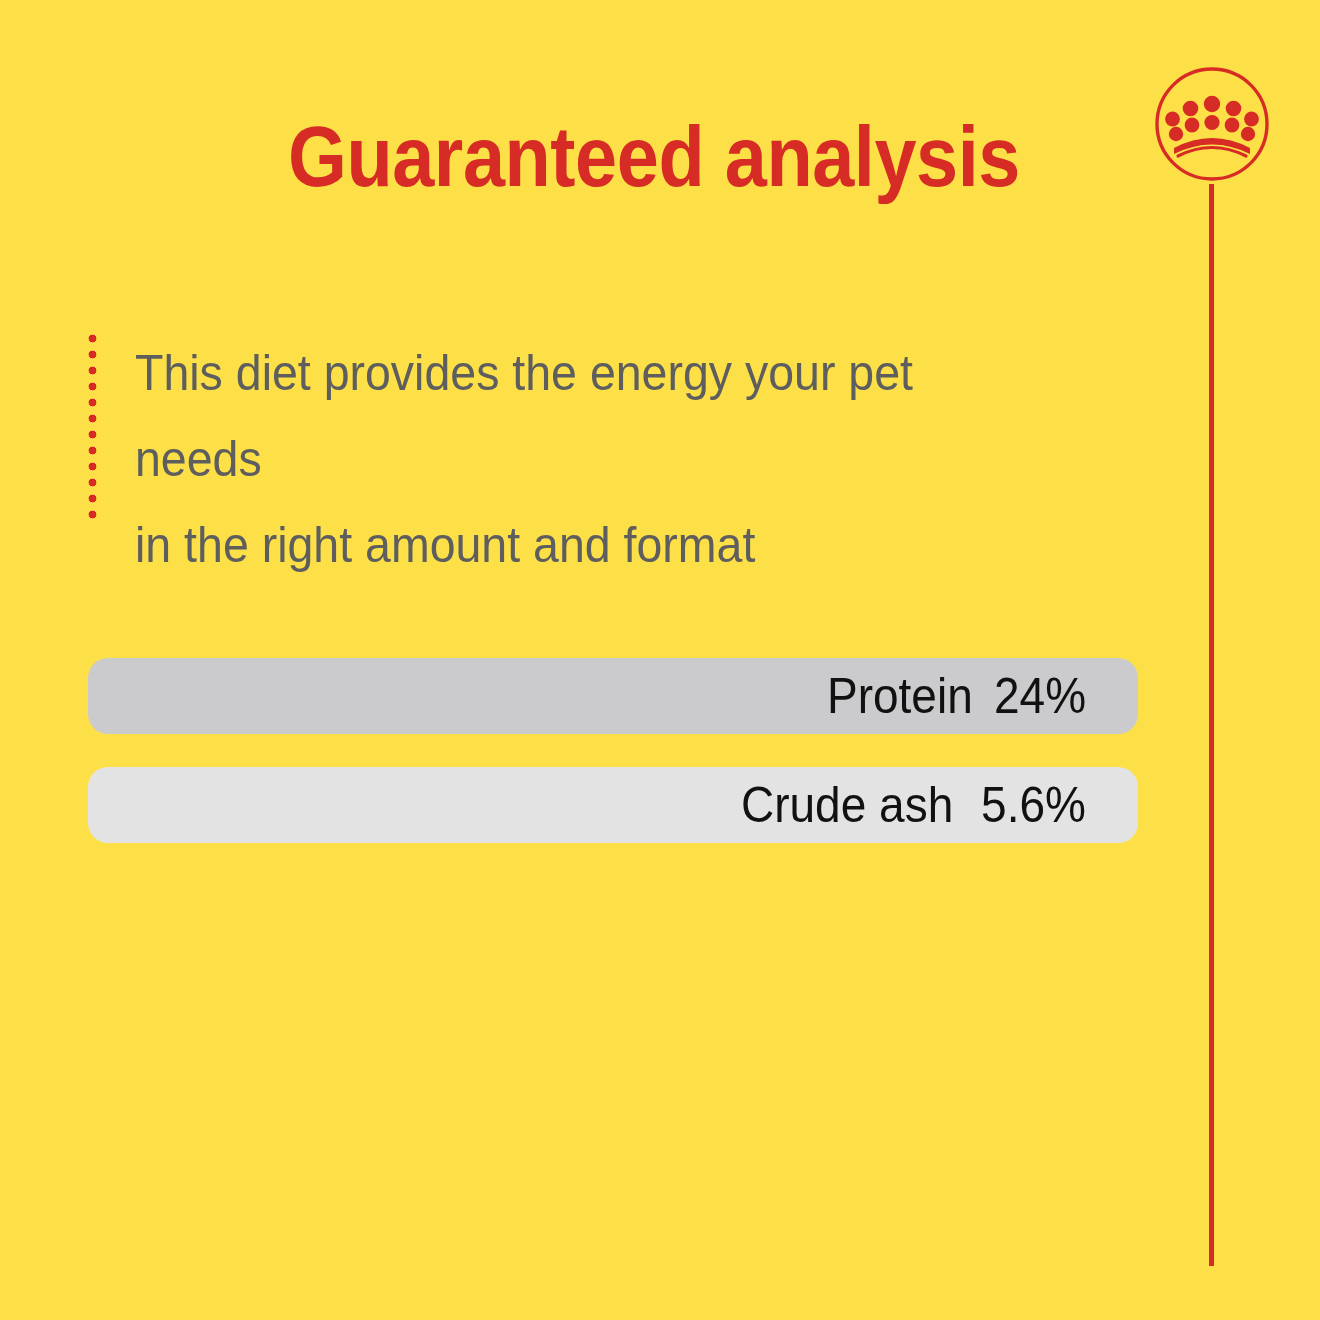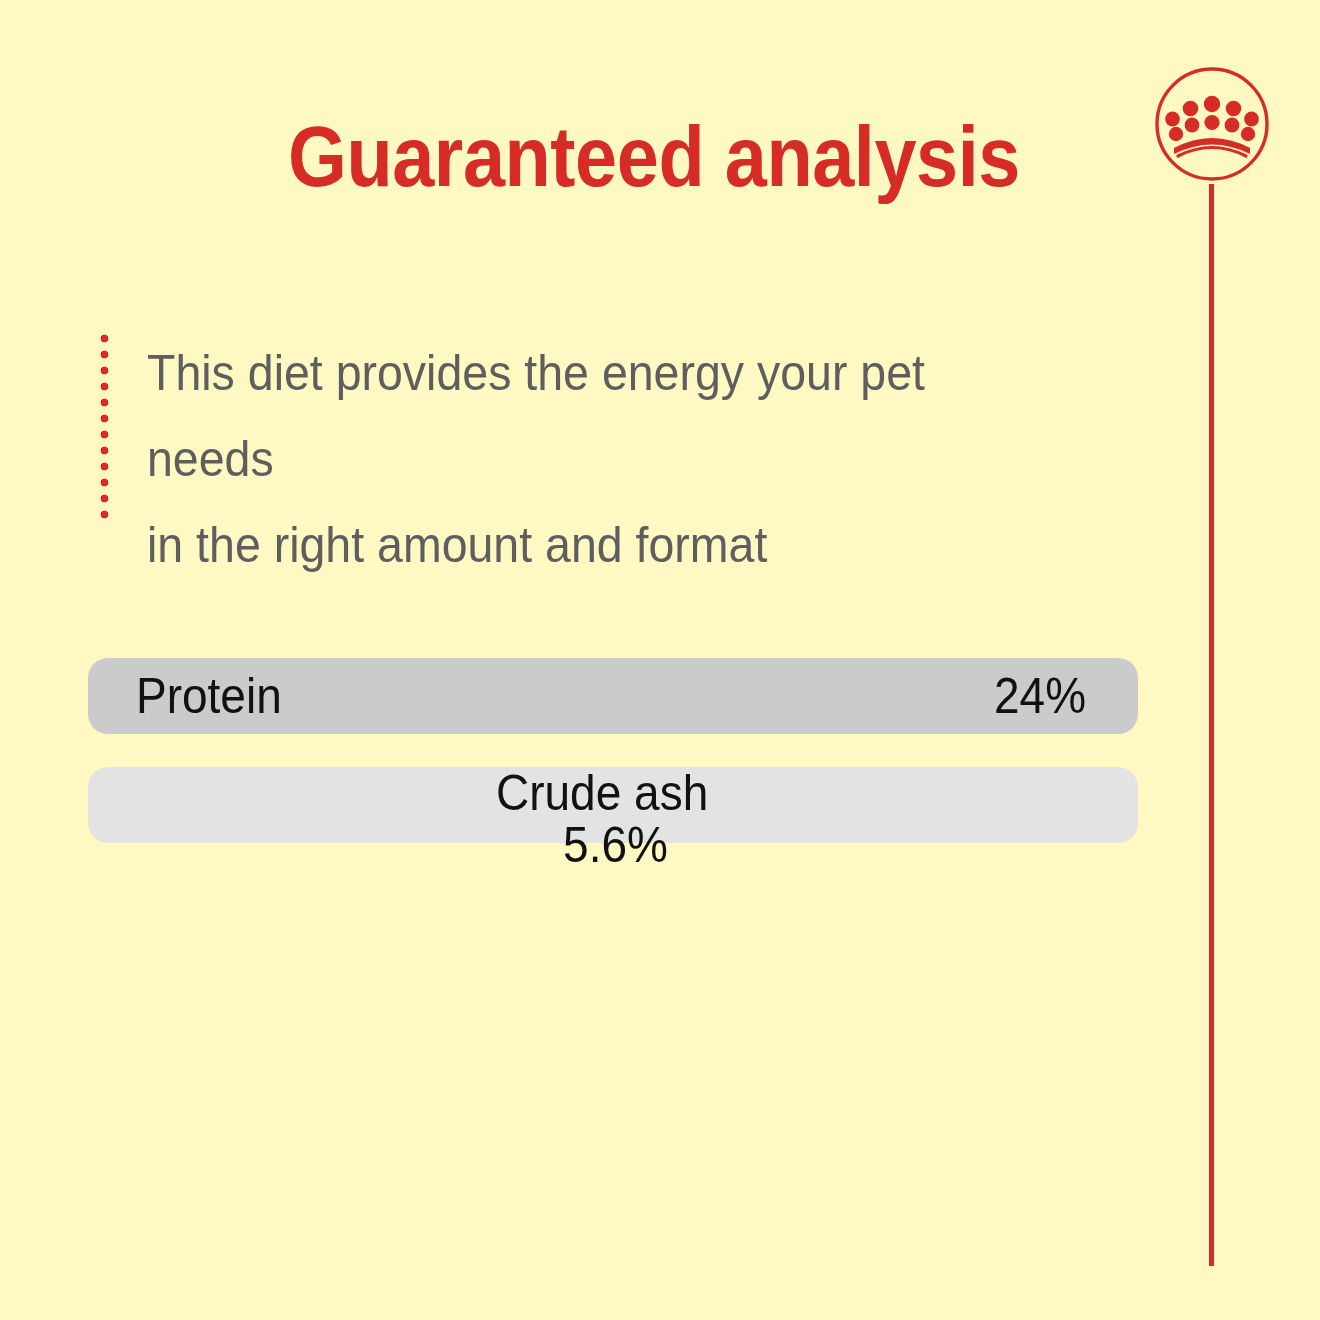--- a/index.html
+++ b/index.html
@@ -7,21 +7,21 @@
     padding: 0;
     background: #ffffff;
   }
   body {
     font-family: "Liberation Sans", sans-serif;
   }
   #page {
     position: relative;
     width: 1320px;
     height: 1320px;
-    background: #fef9c3;
+    background: #fde047;
     overflow: hidden;
   }
 
   
   #page-title {
     position: absolute;
     left: 288px;
     top: 108px;
     font-family: "Liberation Sans Narrow", "Liberation Sans", sans-serif;
     font-size: 86px;
@@ -49,21 +49,21 @@
     left: 1209px;
     top: 184px;
     width: 5px;
     height: 1082px;
     background: #D72B25;
   }
 
   
   #intro-block {
     position: absolute;
-    left: 100px;
+    left: 88px;
     top: 330px;
     width: 980px;
     display: flex;
     align-items: flex-start;
   }
   #dotted-rule {
     width: 9px;
     flex: 0 0 9px;
     height: 190px;
     margin-top: 4px;
@@ -90,26 +90,26 @@
     left: 88px;
     top: 658px;
     width: 1050px;
   }
   .analysis-row {
     position: relative;
     height: 76px;
     border-radius: 20px;
     display: flex;
     align-items: center;
-    justify-content: space-between;
-    padding: 0 52px 0 48px;
+    justify-content: flex-end;
+    padding: 0 52px 0 20px;
     box-sizing: border-box;
     margin-bottom: 33px;
   }
-  .analysis-row:last-child { margin-bottom: 0; flex-direction: column; }
+  .analysis-row:last-child { margin-bottom: 0; }
   .analysis-row.shade-dark  { background: #CBCBCD; }
   .analysis-row.shade-light { background: #E3E3E3; }
 
   .row-label, .row-value {
     font-family: "Liberation Sans Narrow", "Liberation Sans", sans-serif;
     font-size: 50px;
     line-height: 52px;
     font-weight: normal;
     color: #111111;
     transform: scaleX(0.92);

